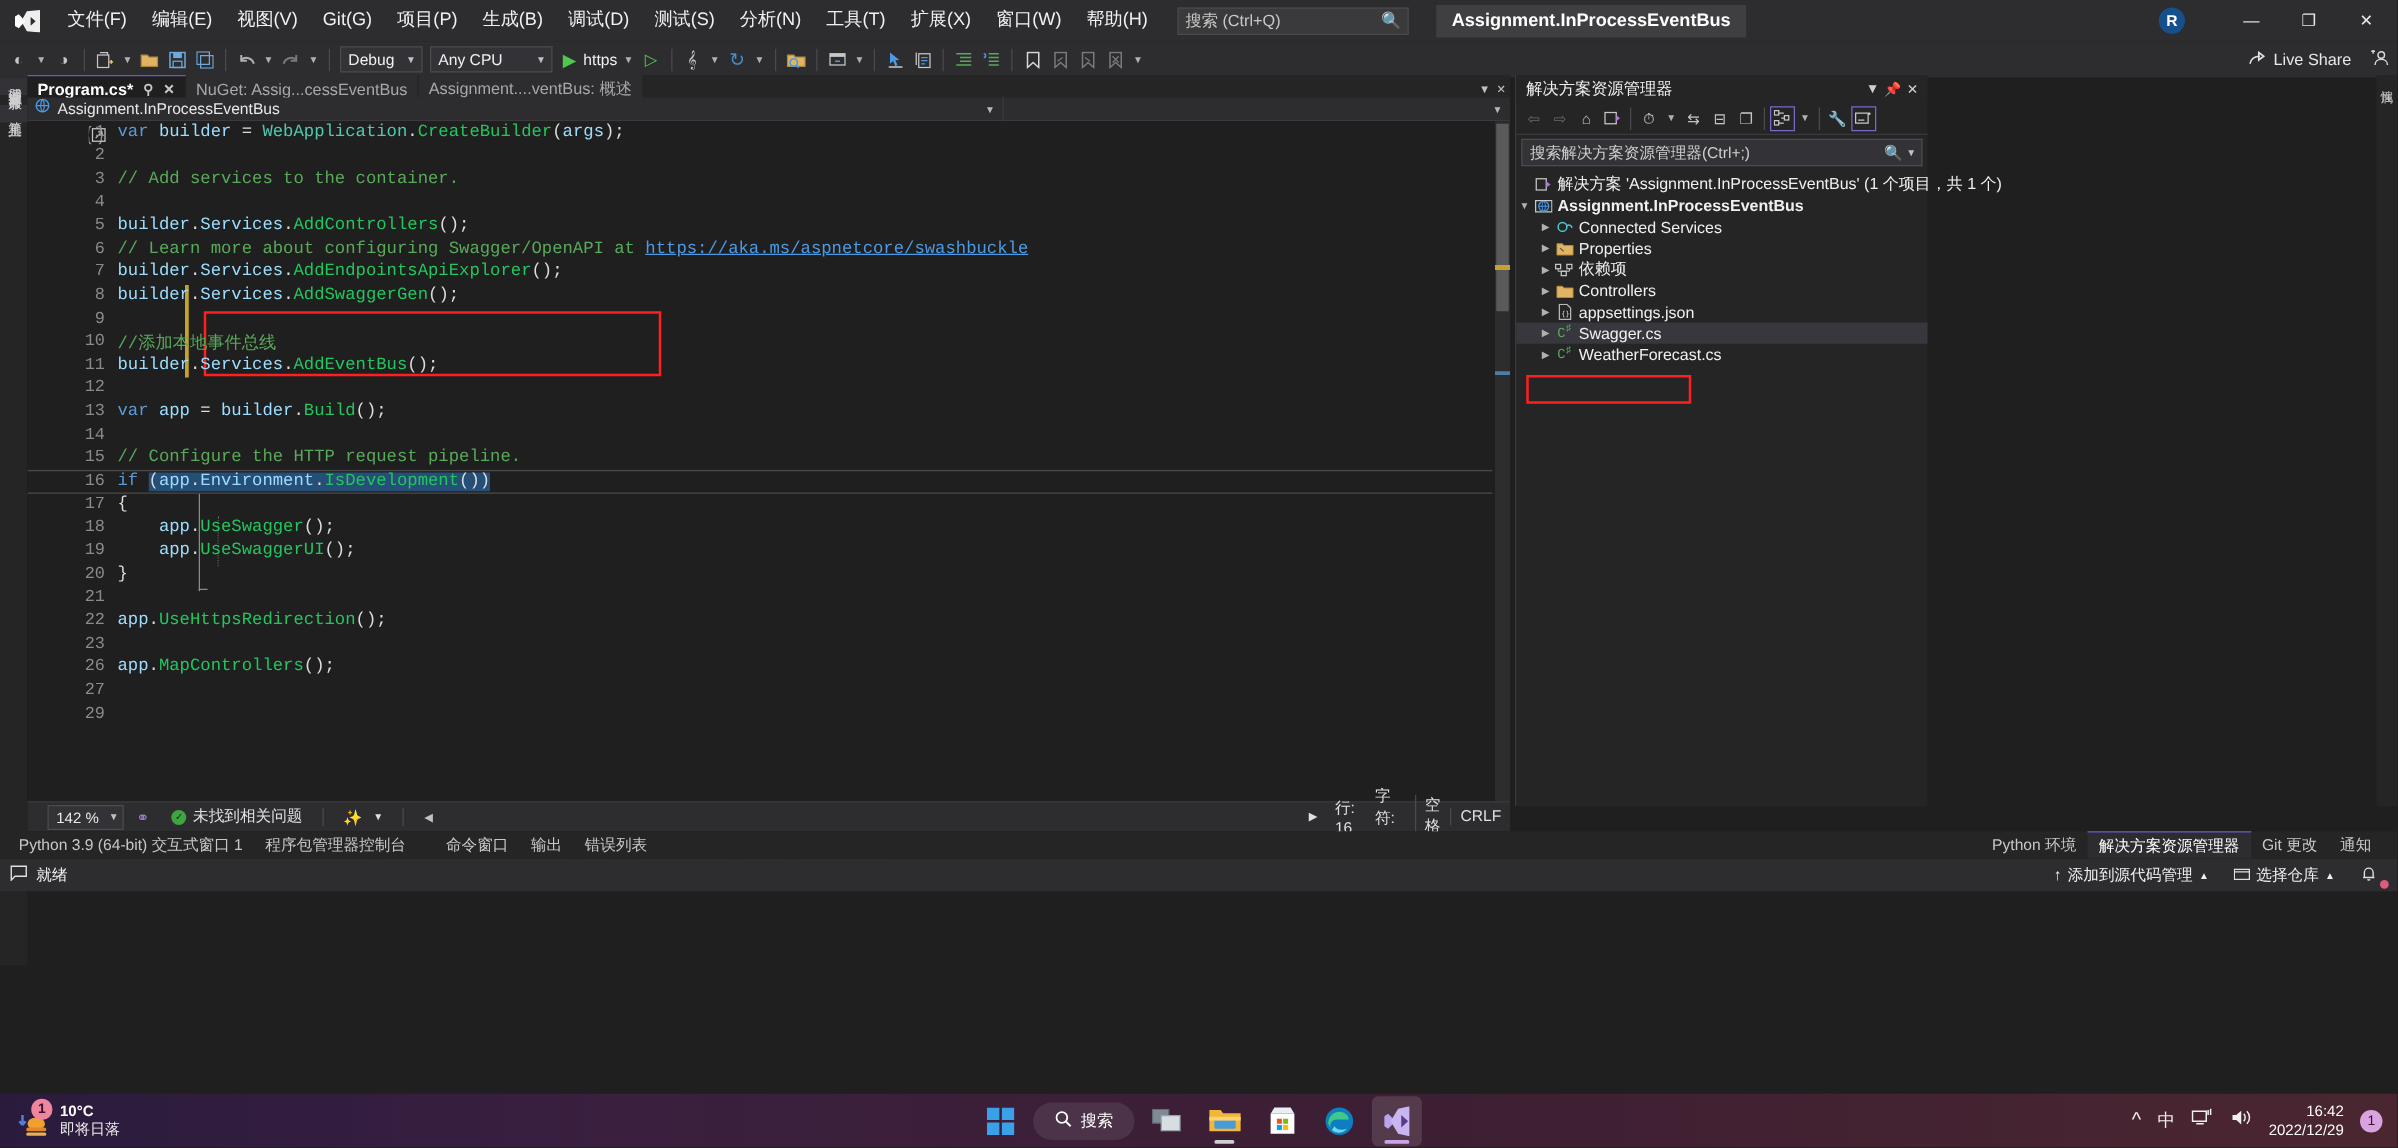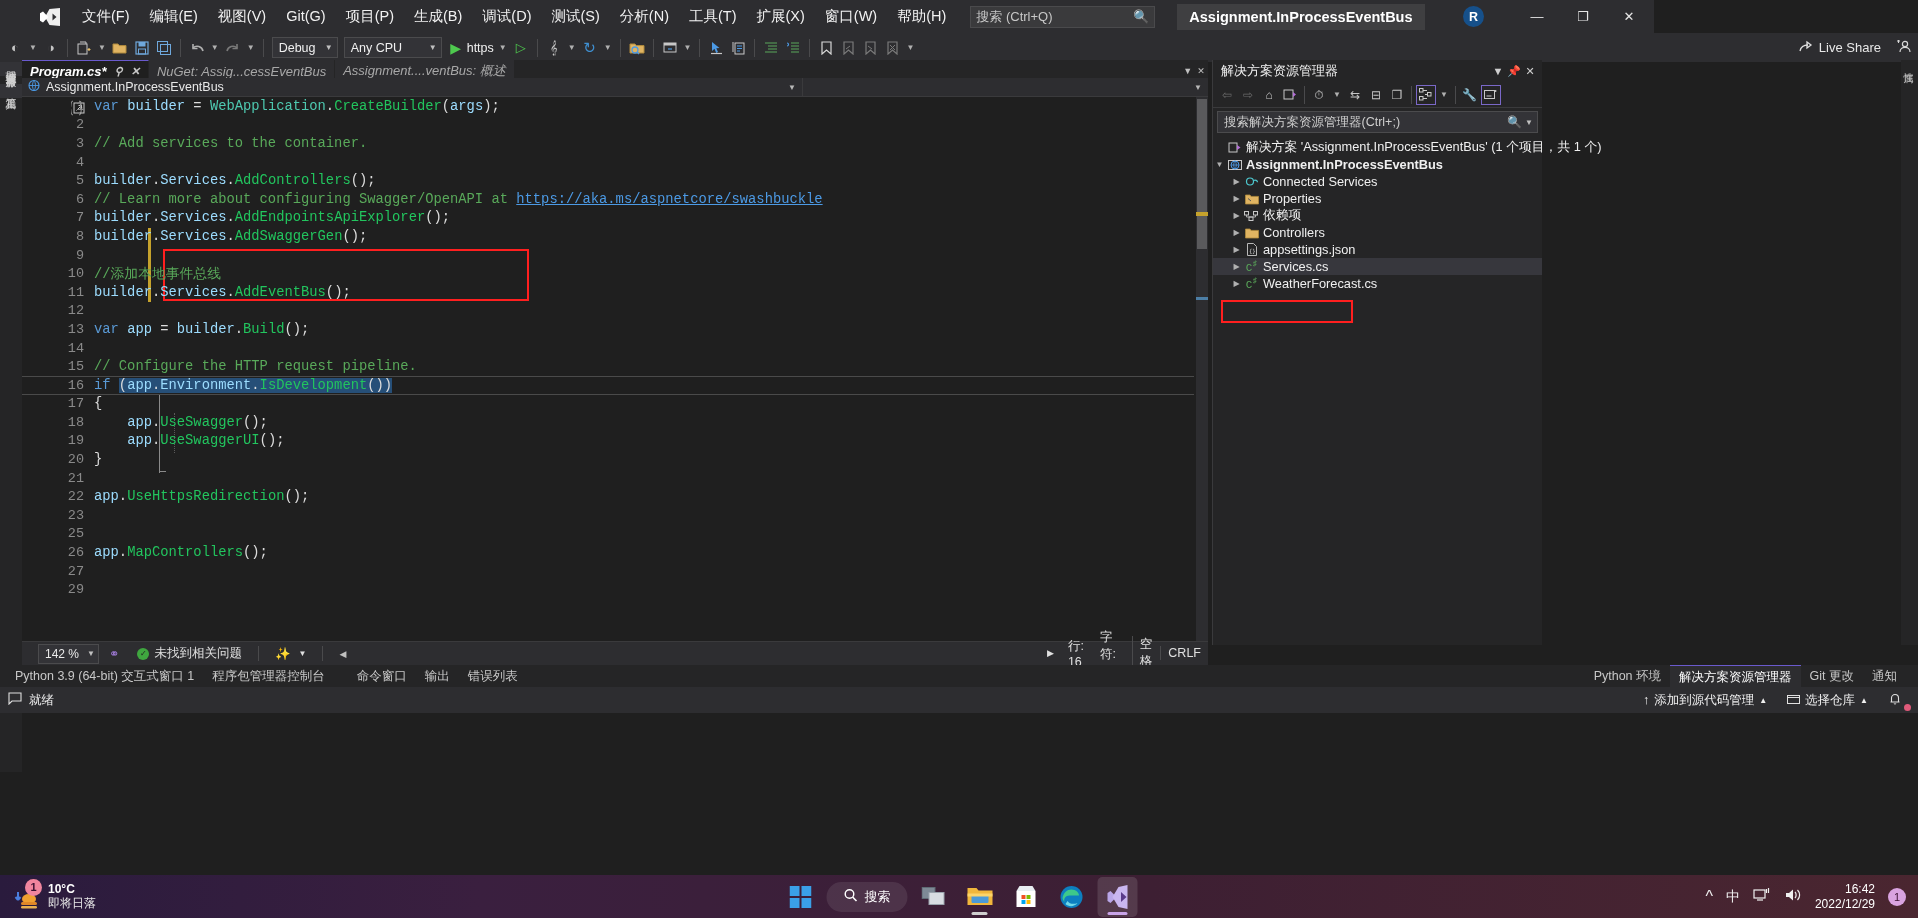--- a/index.html
+++ b/index.html
@@ -6,22 +6,22 @@
   html, body {
     width: 1918px; height: 918px;
     background: #1e1e1e; overflow: hidden;
     font-family: "Liberation Sans", sans-serif;
     -webkit-font-smoothing: antialiased;
   }
   .app { position: relative; width: 1918px; height: 918px; background: #1f1f1f; }
 
   
   .titlebar {
-    position: absolute; top: 0; left: 0; width: 1654px; height: 33px;
-    background: #2d2d30; display: flex; align-items: center; padding-left: 28px;
+    position: absolute; top: 0; left: 0; width: 1918px; height: 33px;
+    background: #2d2d30; display: flex; align-items: center;
   }
   .vs-logo { width: 44px; height: 33px; display: flex; align-items: center; justify-content: center; }
   .vs-logo svg { display:block; }
   .menubar { display: flex; align-items: center; height: 33px; }
   .menu-item {
     padding: 0 10px; height: 33px; line-height: 33px;
     font-size: 14.5px; color: #f1f1f1; cursor: default; white-space: nowrap;
   }
   .title-search {
     margin-left: 14px; width: 185px; height: 22px; background: #3a3a3c;
@@ -83,21 +83,21 @@
   }
 
   
   .tabstrip {
     position: absolute; top: 60px; left: 22px; width: 1186px; height: 22px;
     background: #252526; display: flex; align-items: flex-end;
   }
   .etab {
     height: 22px; display: flex; align-items: center; padding: 0 8px;
     font-size: 13px; color: #a8a8a8; background: #2d2d30;
-    border-right: 1px solid #252526; white-space: nowrap; font-style: italic;
+    border-right: 1px solid #252526; white-space: nowrap;
   }
   .etab.active {
     background: #1f1f1f; color: #ffffff; font-weight: bold;
     border-top: 1px solid #6a5acd; border-bottom: 1px solid #1f1f1f;
   }
   .etab .pin, .etab .xc { font-size: 11px; color: #c8c8c8; margin-left: 8px; }
   .tabstrip-right {
     position: absolute; top: 60px; left: 1180px; width: 28px; height: 22px;
     display: flex; align-items: center; justify-content: center; gap: 5px;
     background: #252526; color: #c0c0c0; font-size: 9px;
@@ -608,24 +608,20 @@
       <div class="crow">
           <div class="lnum">21</div>
           <div class="ctext"></div>
         </div>
       <div class="crow">
           <div class="lnum">22</div>
           <div class="ctext"><span class="id">app</span>.<span class="mt">UseHttpsRedirection</span>();</div>
         </div>
       <div class="crow">
           <div class="lnum">23</div>
-          <div class="ctext"></div>
-        </div>
-      <div class="crow">
-          <div class="lnum">25</div>
           <div class="ctext"></div>
         </div>
       <div class="crow">
           <div class="lnum">26</div>
           <div class="ctext"><span class="id">app</span>.<span class="mt">MapControllers</span>();</div>
         </div>
       <div class="crow">
           <div class="lnum">27</div>
           <div class="ctext"></div>
         </div>
@@ -787,21 +783,21 @@
               <text x="3" y="9.5" font-size="5.5" fill="#d8d8d8" font-family="monospace">{}</text>
             </svg>
         </span>
         <span class="tlabel">appsettings.json</span>
       </div>
       <div class="trow sel" style="padding-left:17px; position:relative;">
         <span class="tarrow">▶</span>
         <span class="ticon">
           <span style="font-size:11px;color:#5aa85a;font-family:'Liberation Mono',monospace;">C<sup style="font-size:8px">♯</sup></span>
         </span>
-        <span class="tlabel">Services.cs</span>
+        <span class="tlabel">Swagger.cs</span>
       </div>
       <div class="trow" style="padding-left:17px">
         <span class="tarrow">▶</span>
         <span class="ticon">
           <span style="font-size:11px;color:#5aa85a;font-family:'Liberation Mono',monospace;">C<sup style="font-size:8px">♯</sup></span>
         </span>
         <span class="tlabel">WeatherForecast.cs</span>
       </div>
 
       <div class="redbox" style="left:8px; top:164px; width:132px; height:23px;"></div>

